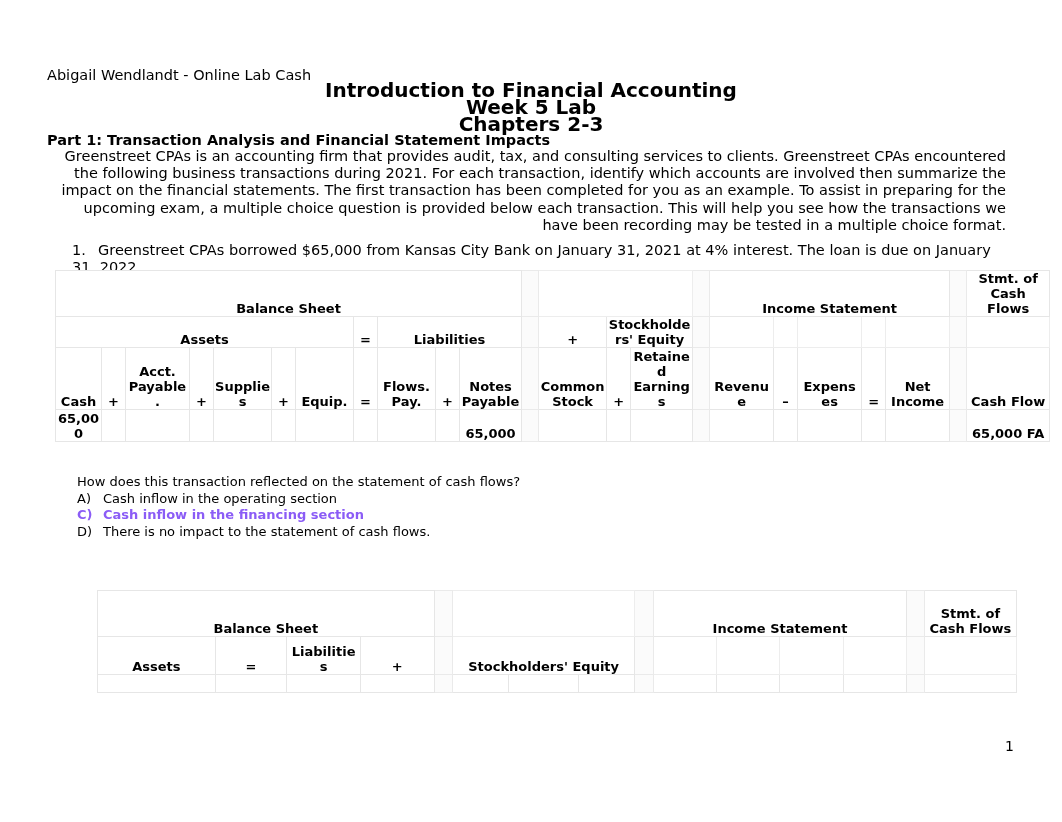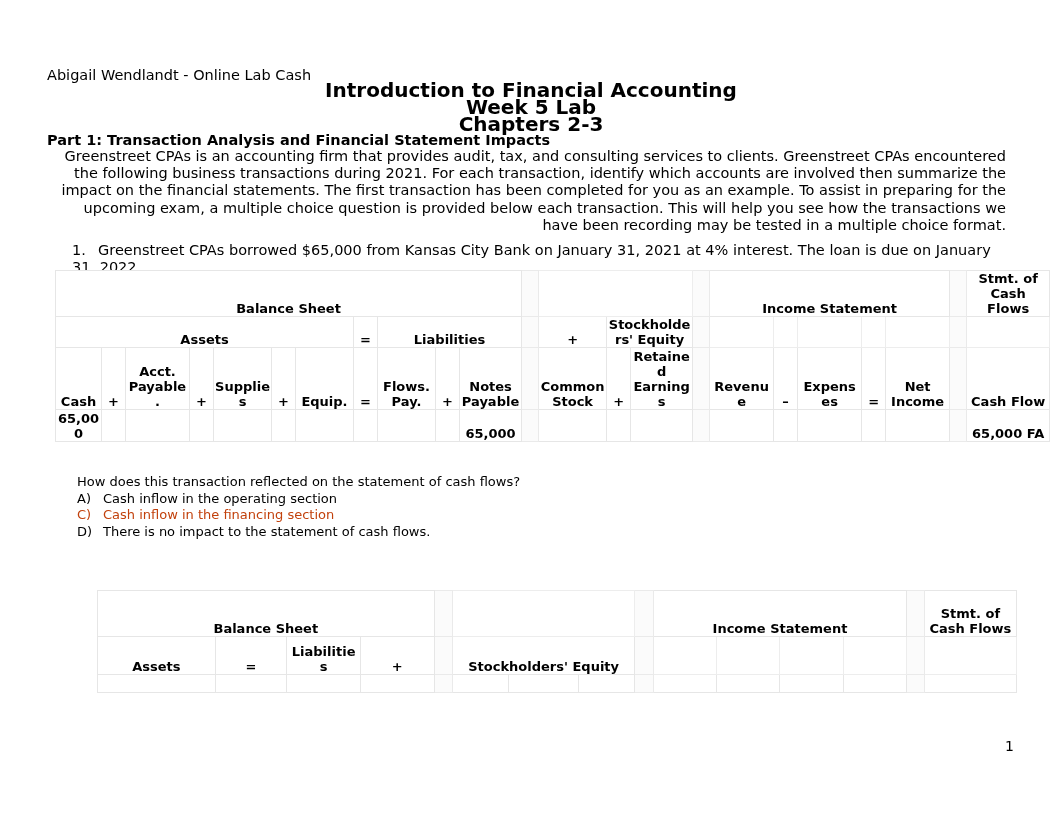--- a/index.html
+++ b/index.html
@@ -115,22 +115,22 @@
   }
   .mc-question { white-space: nowrap; }
   .mc-opt {
     white-space: nowrap;
   }
   .mc-opt .lbl {
     display: inline-block;
     width: 26px;
   }
   .mc-opt.answer {
-    color: #c2410c;
-    font-weight: normal;
+    color: #8b5cf6;
+    font-weight: bold;
   }
 
   
   .page-num {
     position: absolute;
     left: 1000px;
     top: 738px;
     font-size: 14px;
     text-align: right;
     width: 14px;

